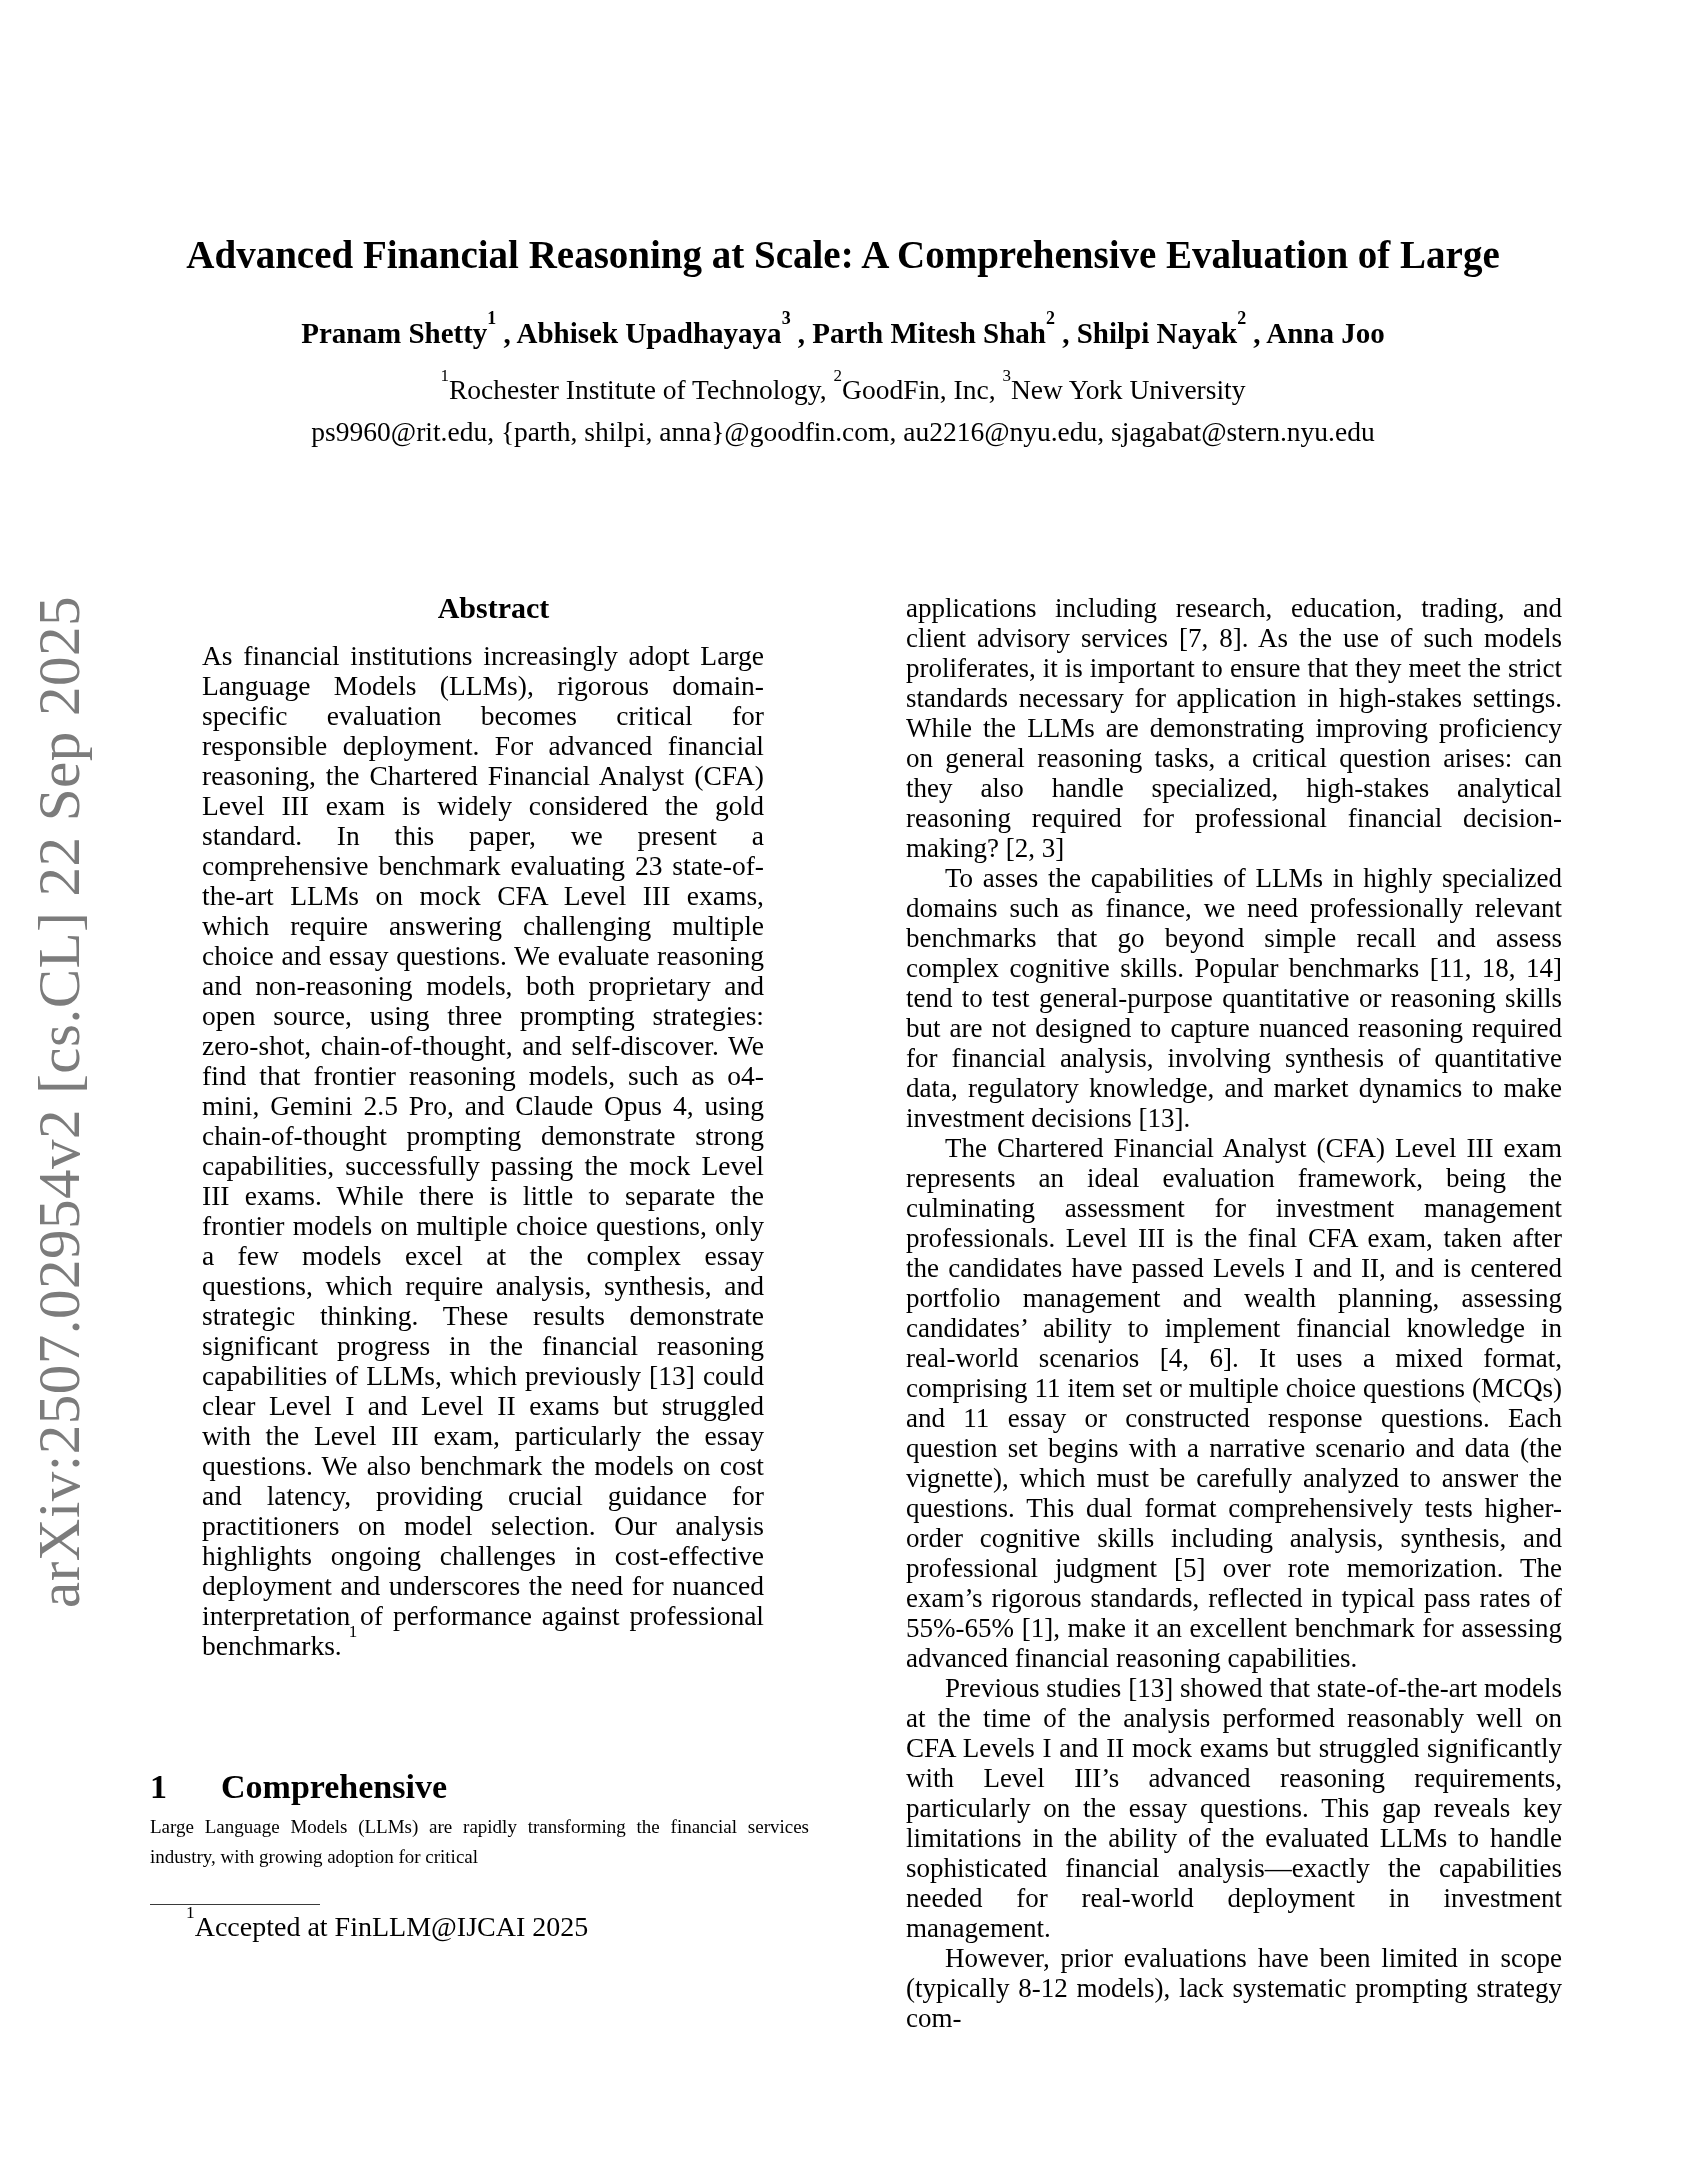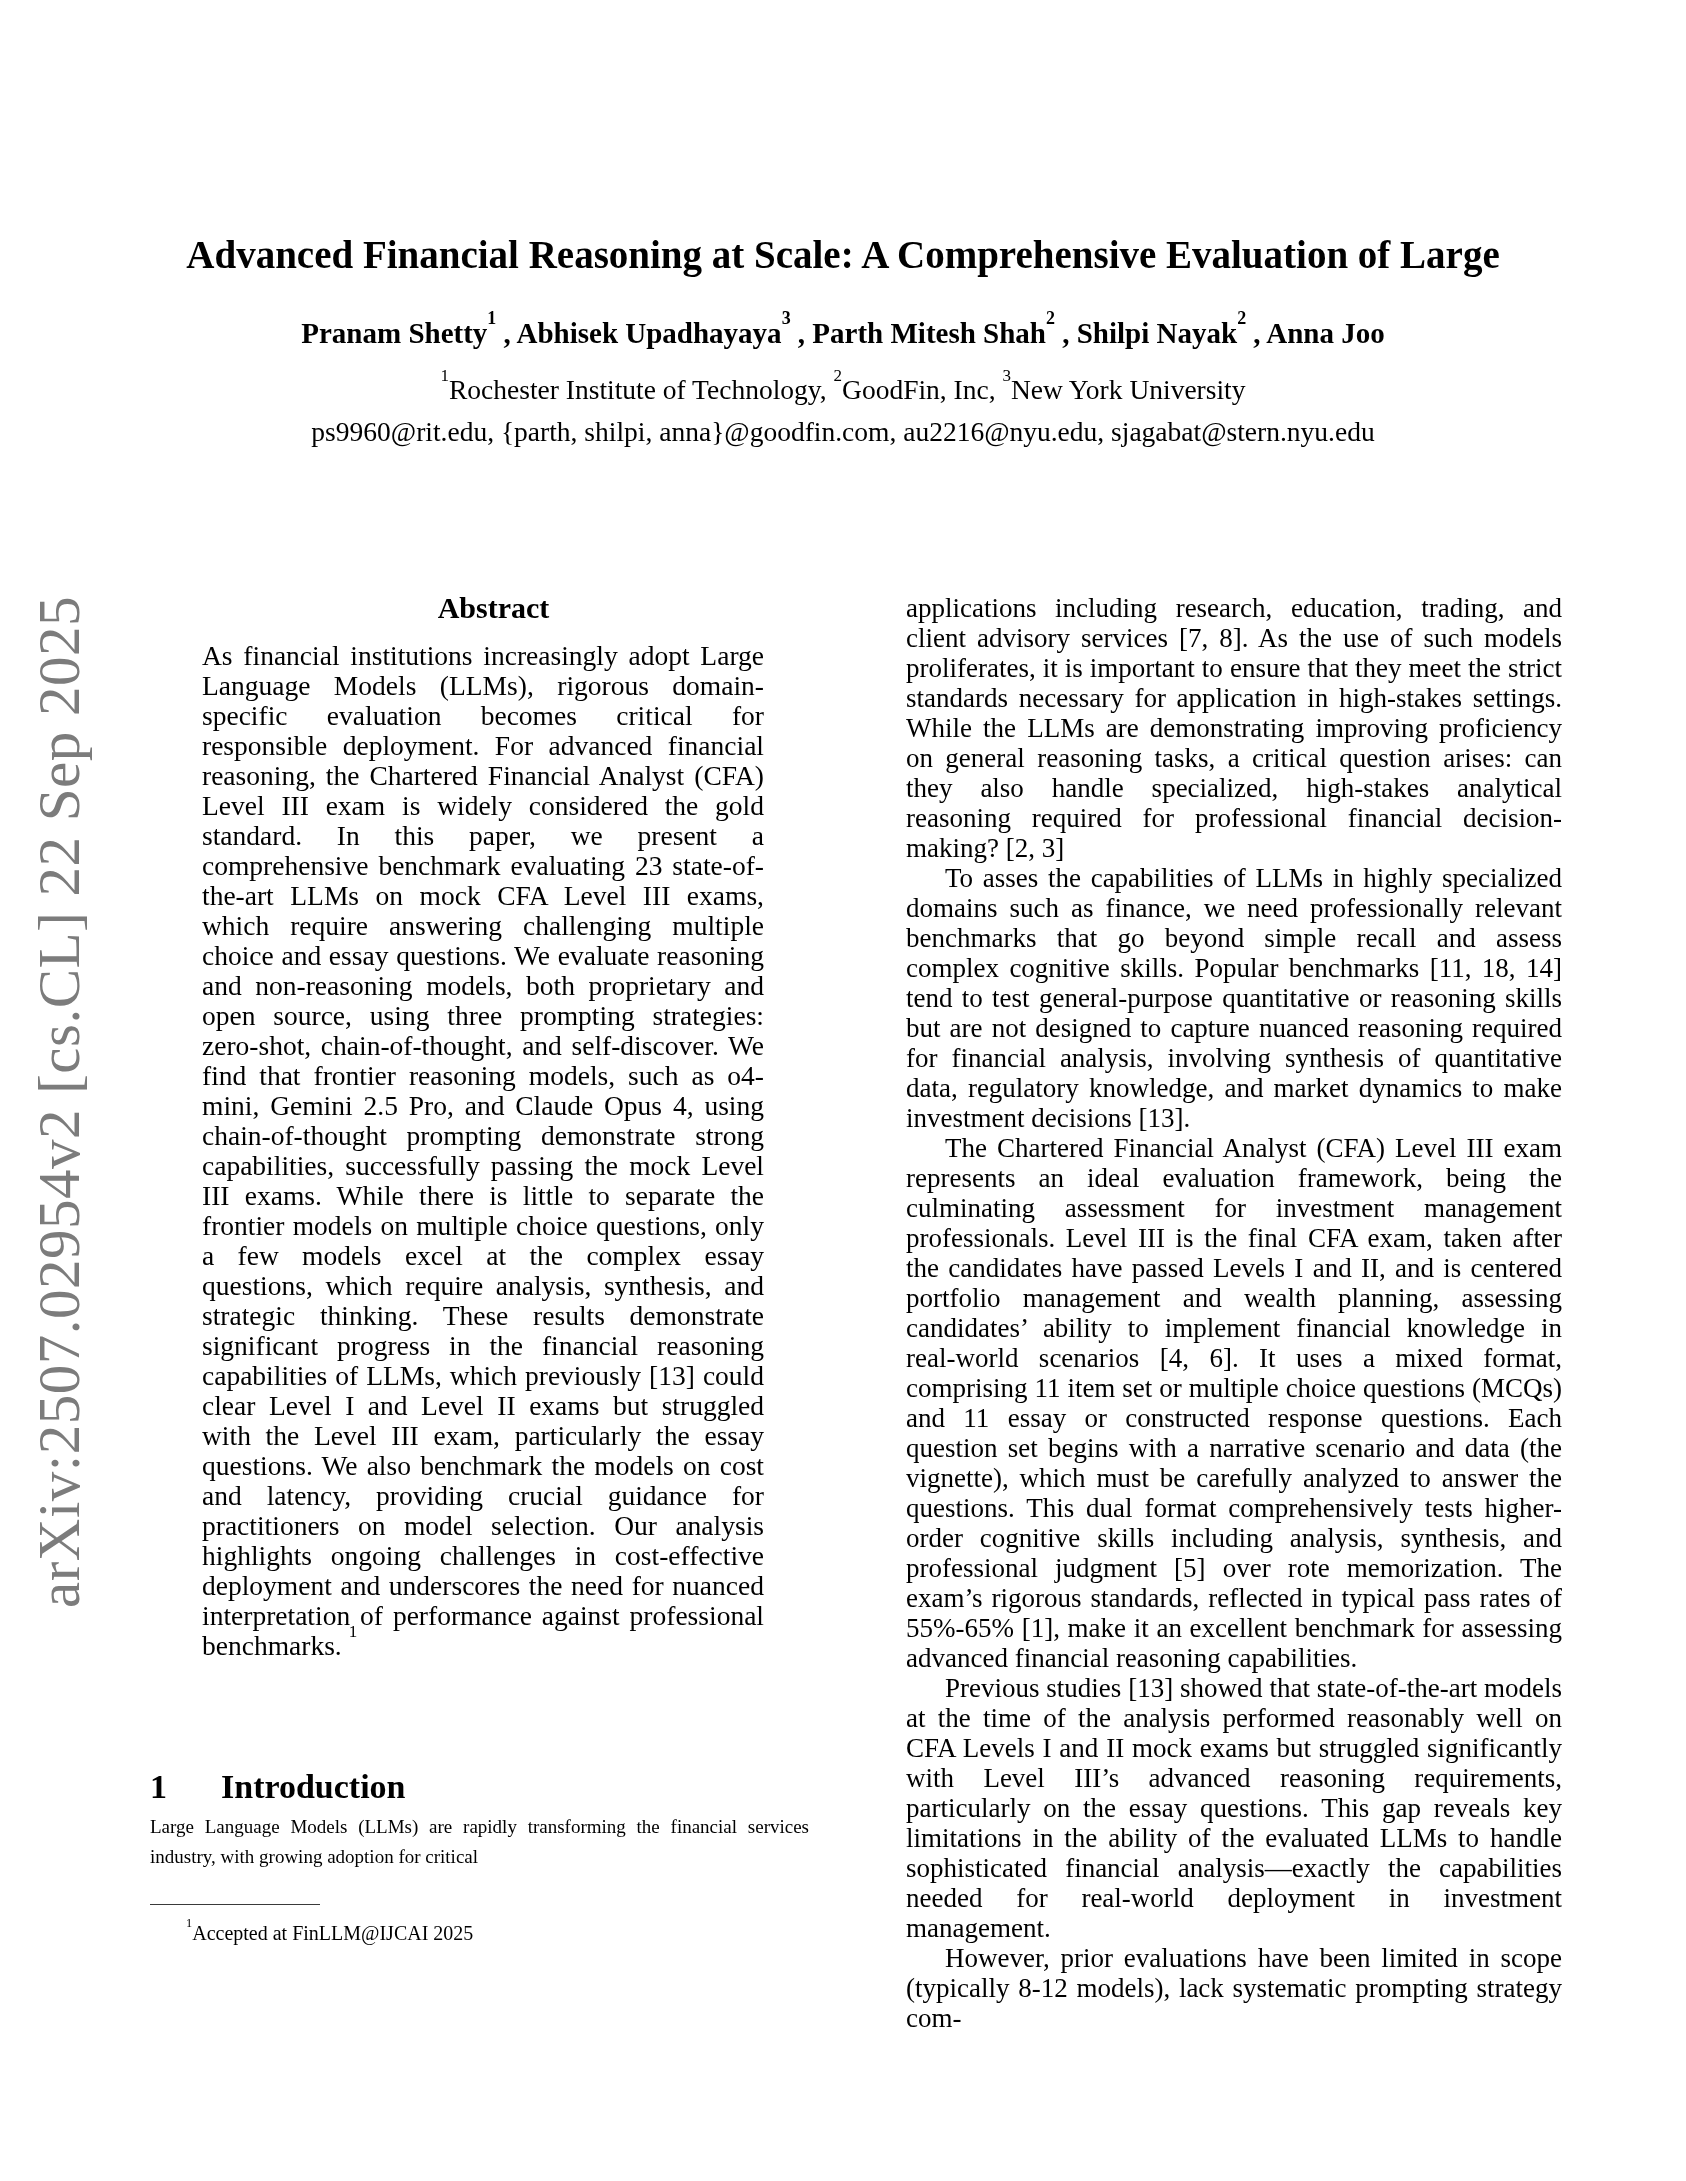--- a/index.html
+++ b/index.html
@@ -135,23 +135,23 @@
     top: 1313px;
     left: 0;
     width: 659px;
   }
   .footnote-rule {
     width: 170px;
     border-top: 1.8px solid #3a3a3a;
     height: 0;
   }
   .footnote-text {
-    margin-top: 15px;
+    margin-top: 8px;
     padding-left: 36px;
-    font-size: 20px;
+    font-size: 28px;
     line-height: 27.5px;
   }
   
   .col-right p {
     margin: 0;
     font-size: 27px;
     line-height: 30px;
     text-align: justify;
     text-indent: 39px;
   }
@@ -172,21 +172,21 @@
       <div class="author-line">Pranam Shetty<sup>1</sup> ,  Abhisek Upadhayaya<sup>3</sup> ,  Parth Mitesh Shah<sup>2</sup> ,  Shilpi Nayak<sup>2</sup> ,  Anna Joo</div>
     </div>
     <div class="affiliations"><sup>1</sup>Rochester Institute of Technology, <sup>2</sup>GoodFin, Inc, <sup>3</sup>New York University</div>
     <div class="emails">ps9960@rit.edu, {parth, shilpi, anna}@goodfin.com, au2216@nyu.edu, sjagabat@stern.nyu.edu</div>
   </div>
 
   <div class="col-left">
     <div class="abstract-heading">Abstract</div>
     <div class="abstract-body">As financial institutions increasingly adopt Large Language Models (LLMs), rigorous domain-specific evaluation becomes critical for responsible deployment. For advanced financial reasoning, the Chartered Financial Analyst (CFA) Level III exam is widely considered the gold standard. In this paper, we present a comprehensive benchmark evaluating 23 state-of-the-art LLMs on mock CFA Level III exams, which require answering challenging multiple choice and essay questions. We evaluate reasoning and non-reasoning models, both proprietary and open source, using three prompting strategies: zero-shot, chain-of-thought, and self-discover. We find that frontier reasoning models, such as o4-mini, Gemini 2.5 Pro, and Claude Opus 4, using chain-of-thought prompting demonstrate strong capabilities, successfully passing the mock Level III exams. While there is little to separate the frontier models on multiple choice questions, only a few models excel at the complex essay questions, which require analysis, synthesis, and strategic thinking. These results demonstrate significant progress in the financial reasoning capabilities of LLMs, which previously [13] could clear Level I and Level II exams but struggled with the Level III exam, particularly the essay questions. We also benchmark the models on cost and latency, providing crucial guidance for practitioners on model selection. Our analysis highlights ongoing challenges in cost-effective deployment and underscores the need for nuanced interpretation of performance against professional benchmarks. <sup>1</sup></div>
     <h2 class="section-heading">
-      <span class="secnum">1</span><span>Introduction</span>
+      <span class="secnum">1</span><span>Comprehensive</span>
     </h2>
     <p class="intro-par">Large Language Models (LLMs) are rapidly transforming the financial services industry, with growing adoption for critical</p>
     <div class="footnote-block">
       <div class="footnote-rule"></div>
       <div class="footnote-text"><sup>1</sup>Accepted at FinLLM@IJCAI 2025</div>
     </div>
   </div>
 
   <div class="col-right">
       <p>applications including research, education, trading, and client advisory services [7, 8]. As the use of such models proliferates, it is important to ensure that they meet the strict standards necessary for application in high-stakes settings. While the LLMs are demonstrating improving proficiency on general reasoning tasks, a critical question arises: can they also handle specialized, high-stakes analytical reasoning required for professional financial decision-making? [2, 3]</p>

